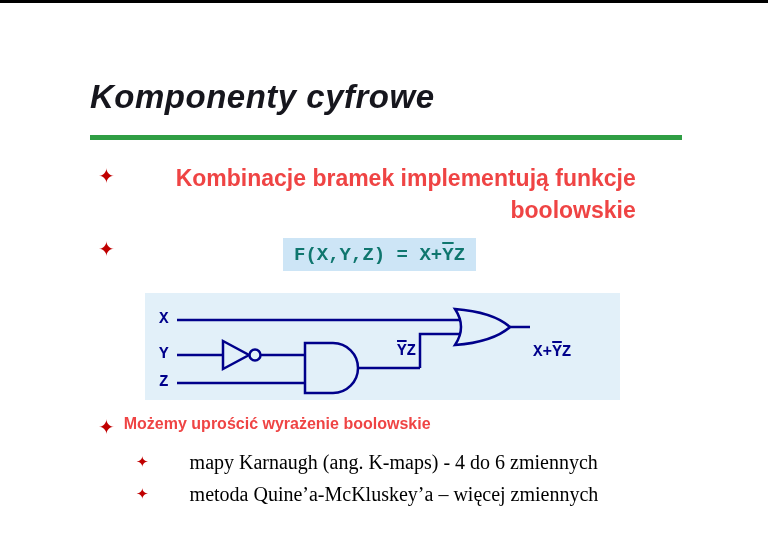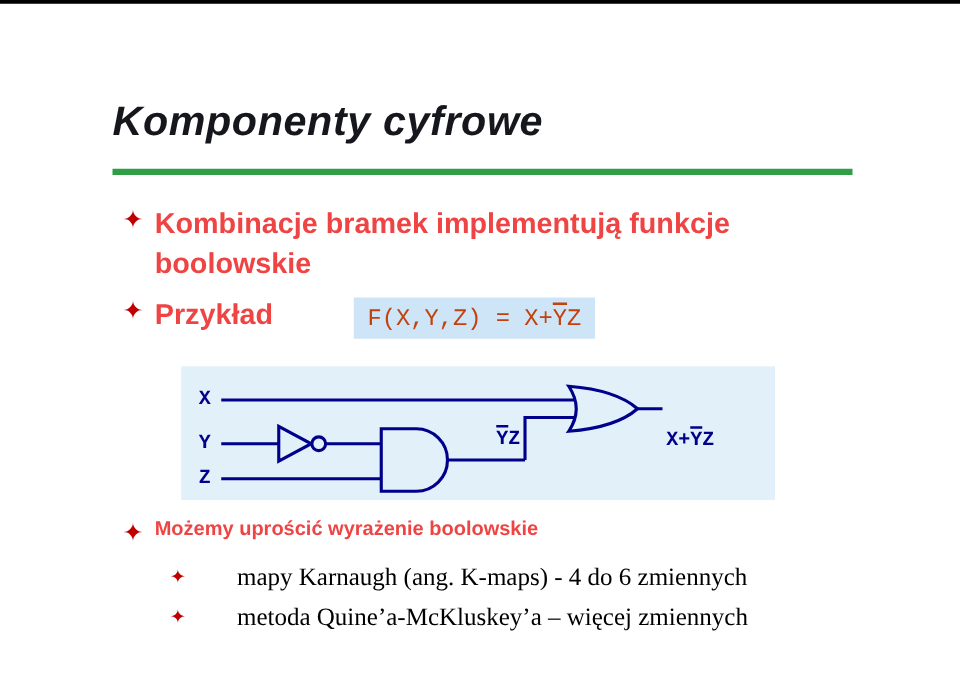--- a/index.html
+++ b/index.html
@@ -1,20 +1,20 @@
 <!DOCTYPE html>
 <html><head>
 <meta charset="utf-8">
 <style>
   html,body{margin:0;padding:0;background:#ffffff;}
   body{
     width:768px;height:543px;position:relative;overflow:hidden;
     font-family:"Liberation Sans", sans-serif;color:#000;
   }
-  .slide{position:absolute;inset:0;background:#ffffff;}
+  .slide{position:absolute;inset:0;background:#ffffff;text-align:right;}
   .topline{position:absolute;top:0;left:0;width:768px;height:3px;background:#000;}
 
   .title{
     position:absolute;left:90px;top:78px;
     font-size:33px;font-weight:bold;font-style:italic;
     color:#16161d;letter-spacing:0.5px;white-space:nowrap;
   }
   .rule{position:absolute;left:90px;top:135px;width:592px;height:5px;background:#2f9e44;}
 
   .bullet{position:absolute;display:flex;align-items:flex-start;gap:9px;}
@@ -26,22 +26,22 @@
   .b1 .btext{width:512px;}
   .b2{left:98px;top:235px;}
   .b3{left:98px;top:413px;}
   .b3 .btext{font-size:16px;white-space:nowrap;}
   .sub1{left:136px;top:449px;}
   .sub2{left:136px;top:481px;}
   .subtext{font-family:"Liberation Serif", serif;font-size:20px;line-height:1.3;white-space:nowrap;color:#000;margin-left:32px;}
 
   .formula{
     position:absolute;left:283px;top:238px;
-    background:#cde5f6;color:#c2410c;
-    font-family:"Liberation Mono", monospace;font-weight:normal;font-size:19px;
+    background:#cde5f6;color:#0f766e;
+    font-family:"Liberation Mono", monospace;font-weight:bold;font-size:19px;
     padding:6px 11px 5px 11px;white-space:nowrap;
   }
   .ov{text-decoration:overline;text-decoration-thickness:2px;}
 
   .diagram{
     position:absolute;left:145px;top:293px;width:475px;height:107px;
     background:#e2f0f9;
   }
   .diagram svg{position:absolute;left:0;top:0;}
   .clabel{
@@ -64,21 +64,20 @@
   <div class="title">Komponenty cyfrowe</div>
   <div class="rule"></div>
 
   <div class="bullet b1">
     <span class="marker main">✦</span>
     <span class="btext">Kombinacje bramek implementują funkcje boolowskie</span>
   </div>
 
   <div class="bullet b2">
     <span class="marker main">✦</span>
-    <span class="btext">Przykład</span>
   </div>
 
   <div class="formula">
     <span>F(X,Y,Z) = X+</span><span class="ov">Y</span><span>Z</span>
   </div>
 
   <div class="diagram">
     <svg width="475" height="107" viewBox="0 0 475 107">
       <g stroke="#00008b" stroke-width="2.5" fill="none">
         <path d="M32 27 H317"></path>

